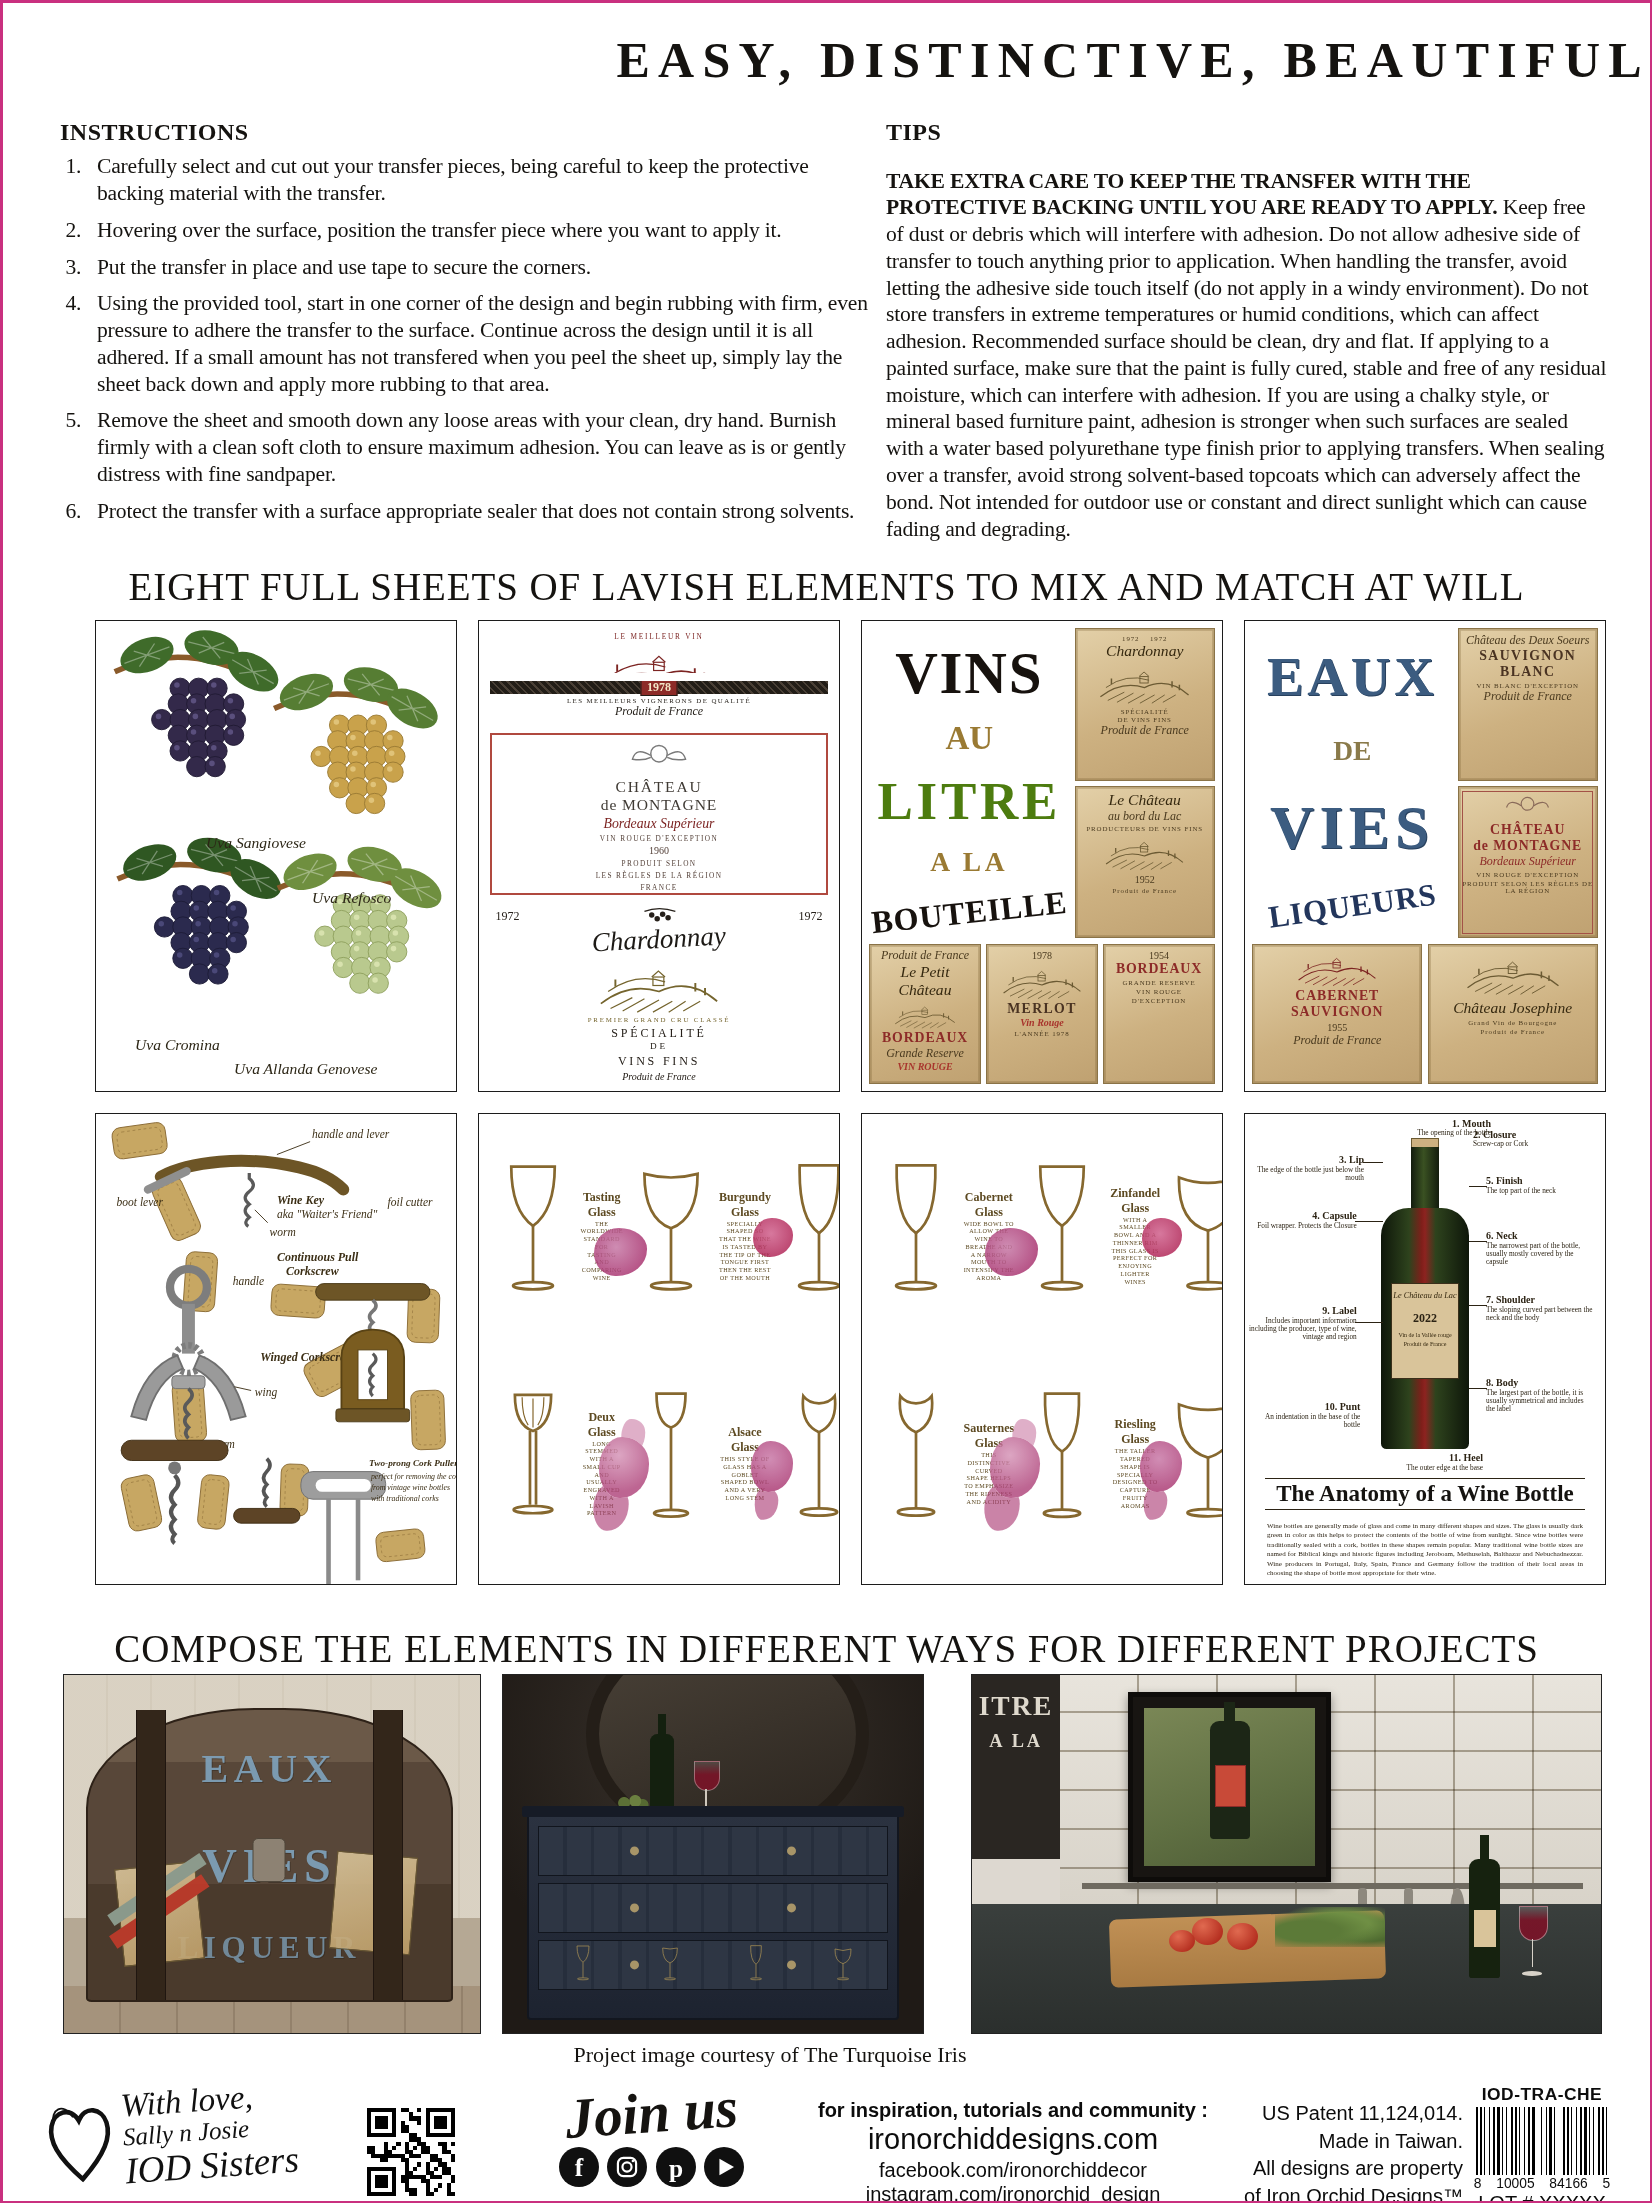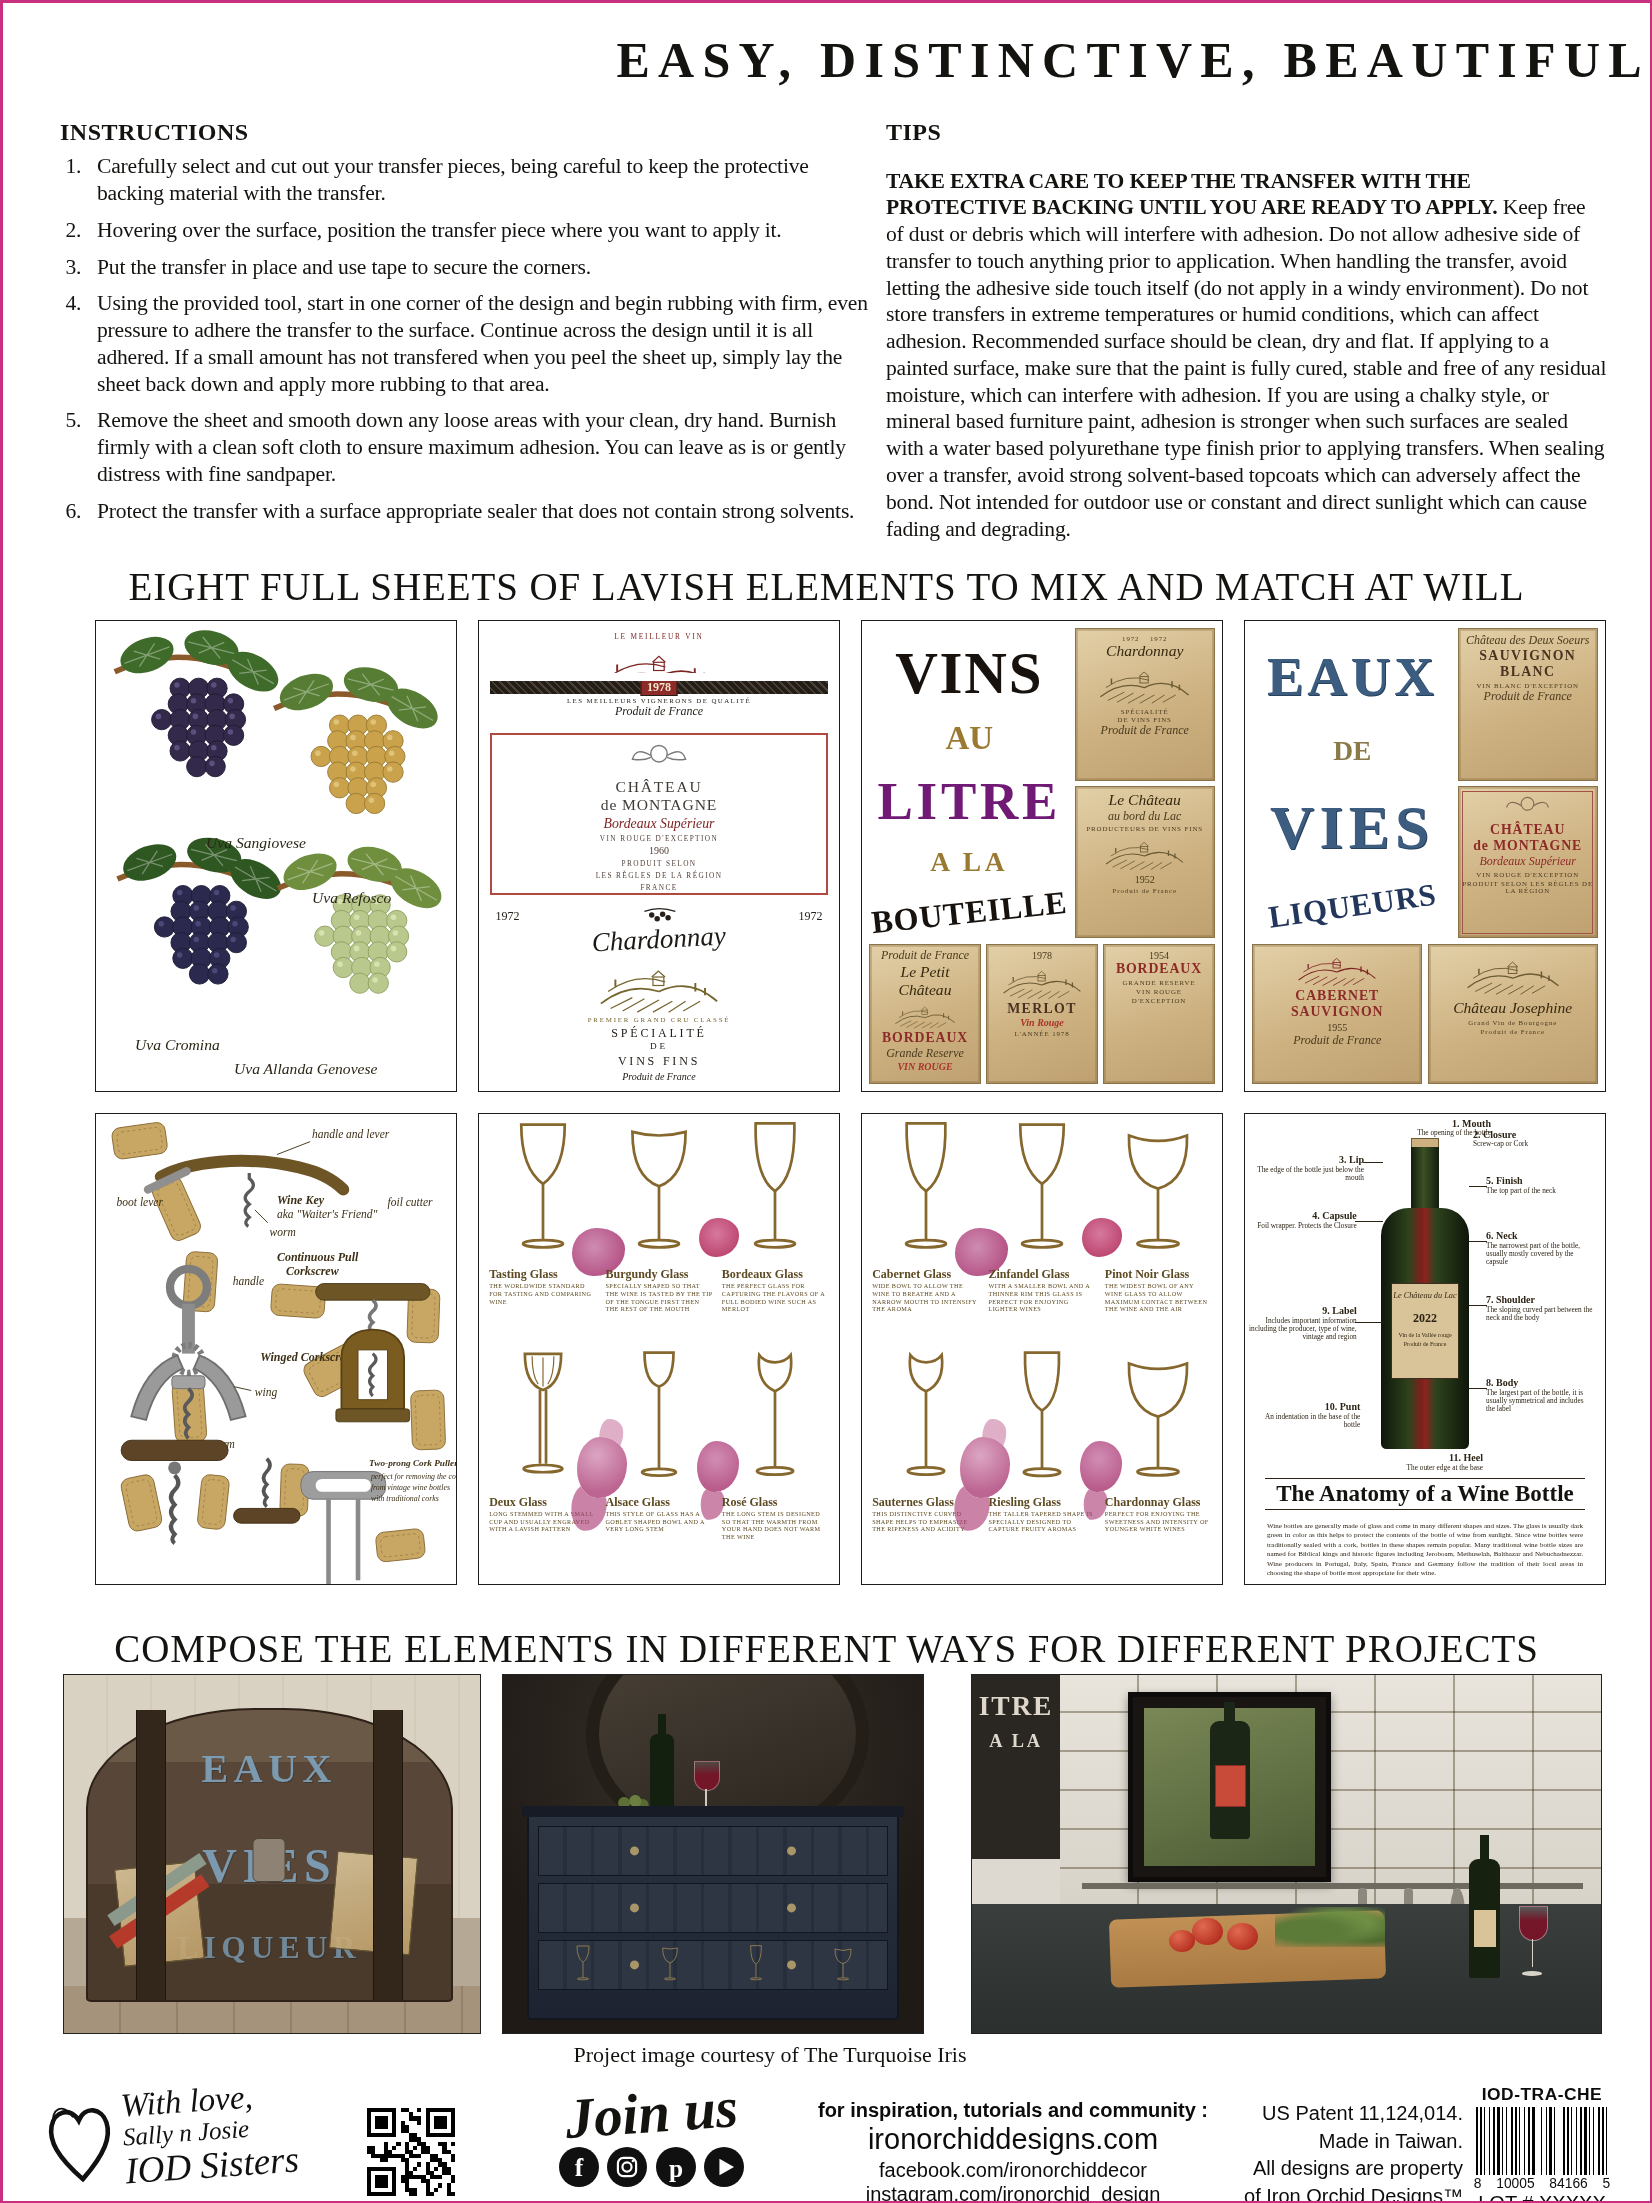--- a/index.html
+++ b/index.html
@@ -68,21 +68,21 @@
   .cha-l1{font-size:12px;letter-spacing:2.8px;color:#26201a;margin-top:2.8px;}
   .cha-l2{font-size:9.2px;letter-spacing:2.8px;color:#26201a;}
   .cha-foot{font-style:italic;font-size:10px;color:#26201a;margin-top:1.8px;}
   
   .poster{display:grid;grid-template-columns:1fr 140px;grid-template-rows:1fr 140px;
         gap:5.5px;padding:7.3px;box-sizing:border-box;height:100%;}
   .big-words{display:flex;flex-direction:column;justify-content:space-around;align-items:center;padding-top:5.5px;}
   .w{font-weight:700;line-height:.95;}
   .vins-sheet .w1{font-size:59px;letter-spacing:1.8px;color:#17120e;}
   .vins-sheet .w2{font-size:33px;color:#9a7a33;}
-  .vins-sheet .w3{font-size:53px;letter-spacing:3.7px;color:#701a75;}
+  .vins-sheet .w3{font-size:53px;letter-spacing:3.7px;color:#4d7c0f;}
   .vins-sheet .w4{font-size:27.5px;letter-spacing:3.7px;color:#9a7a33;}
   .vins-sheet .w5{font-size:32px;letter-spacing:0.9px;color:#17120e;transform:rotate(-6deg);}
   .eaux-sheet .w1{font-size:55px;letter-spacing:3.7px;color:#3c5c80;text-shadow:0.9px 0.9px 0 #28415e;}
   .eaux-sheet .w2{font-size:27.5px;color:#8a7a4a;}
   .eaux-sheet .w3{font-size:61px;letter-spacing:5.5px;color:#3c5c80;text-shadow:0.9px 0.9px 0 #28415e;}
   .eaux-sheet .w4{font-size:31px;letter-spacing:0.9px;color:#23365c;transform:rotate(-8deg);}
   .side-labels{display:flex;flex-direction:column;gap:5.5px;}
   .bottom-labels{grid-column:1 / span 2;display:flex;gap:5.5px;}
   .parch{position:relative;flex:1;background:linear-gradient(160deg,#e3d0a8,#cdb181 55%,#bfa171);
         border:0.9px solid #8a7347;box-shadow:inset 0 0 0 1.8px rgba(122,96,52,.35);
@@ -101,21 +101,21 @@
   .beau-name{position:relative;font-size:13px;font-weight:700;letter-spacing:0.9px;color:#2e2a22;margin-top:77px;}
   .beau-sub{position:relative;font-style:italic;font-size:7.3px;color:#4a3a1f;}
   .mon-mini-border{position:absolute;inset:3.7px;border:1.8px double #a35247;pointer-events:none;}
   
   #cork-svg{width:100%;height:100%;}
   #cork-svg text{font-family:"Liberation Serif",serif;font-style:italic;font-size:12.5px;fill:#3c2f16;}
   #cork-svg text.bold{font-weight:700;font-size:13px;}
   #cork-svg text.tiny{font-size:8.5px;}
   .glasses{display:grid;grid-template-columns:repeat(3,1fr);grid-template-rows:1fr 1fr;
         height:100%;padding:7.3px 5.5px;box-sizing:border-box;}
-  .glass-fig{position:relative;margin:0;display:flex;flex-direction:column;align-items:center;}
+  .glass-fig{position:relative;margin:0;text-align:center;display:flex;flex-direction:row;align-items:center;}
   .glass-fig svg{width:96px;height:145px;flex:none;color:#86682f;}
   .g-name{font-size:12px;font-weight:700;color:#5d4a22;margin-top:0.9px;}
   .g-cap{font-size:6.2px;letter-spacing:0.4px;color:#5d4a22;max-width:107px;line-height:1.25;text-transform:uppercase;}
   .glass-fig::after{content:"";position:absolute;display:none;border-radius:48% 55% 60% 42%/55% 45% 58% 50%;}
   .glasses .glass-fig:nth-of-type(1)::after{display:block;right:-24px;top:107px;width:53px;height:48px;
         background:radial-gradient(circle at 42% 40%,#c678a5,#a8336f 75%);opacity:.85;}
   .glasses .glass-fig:nth-of-type(2)::after{display:block;right:-22px;top:97px;width:40px;height:39px;
         background:radial-gradient(circle at 45% 40%,#d0608c,#b02556 75%);opacity:.85;}
   .glasses .glass-fig:nth-of-type(4)::after{display:block;right:-26px;top:88px;width:50px;height:61px;
         background:radial-gradient(circle at 40% 30%,#d490b4,#ad3f77 70%);opacity:.8;

